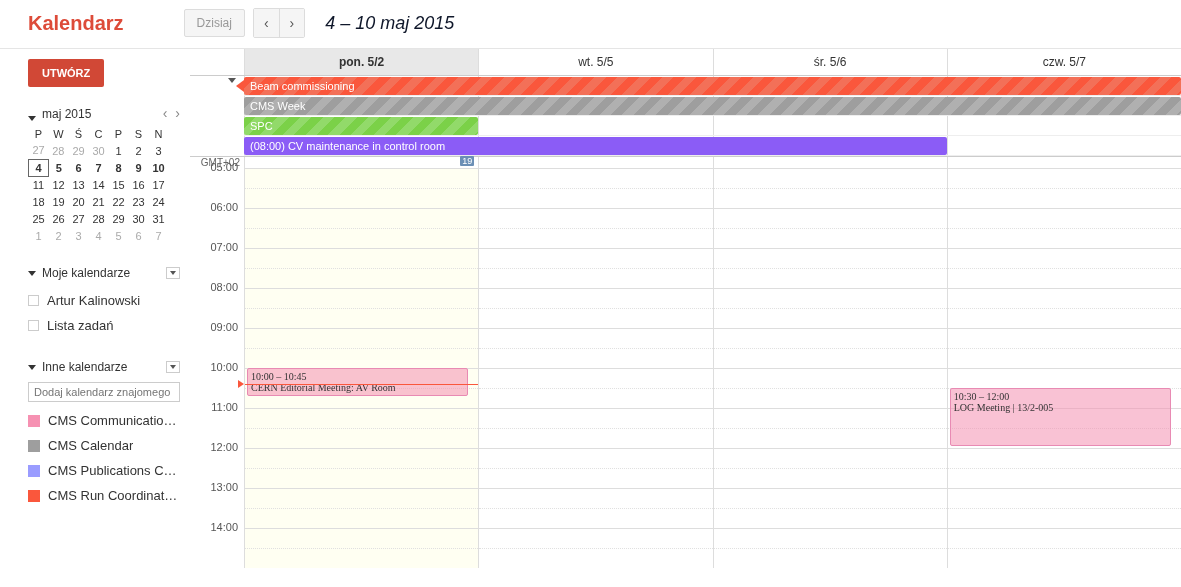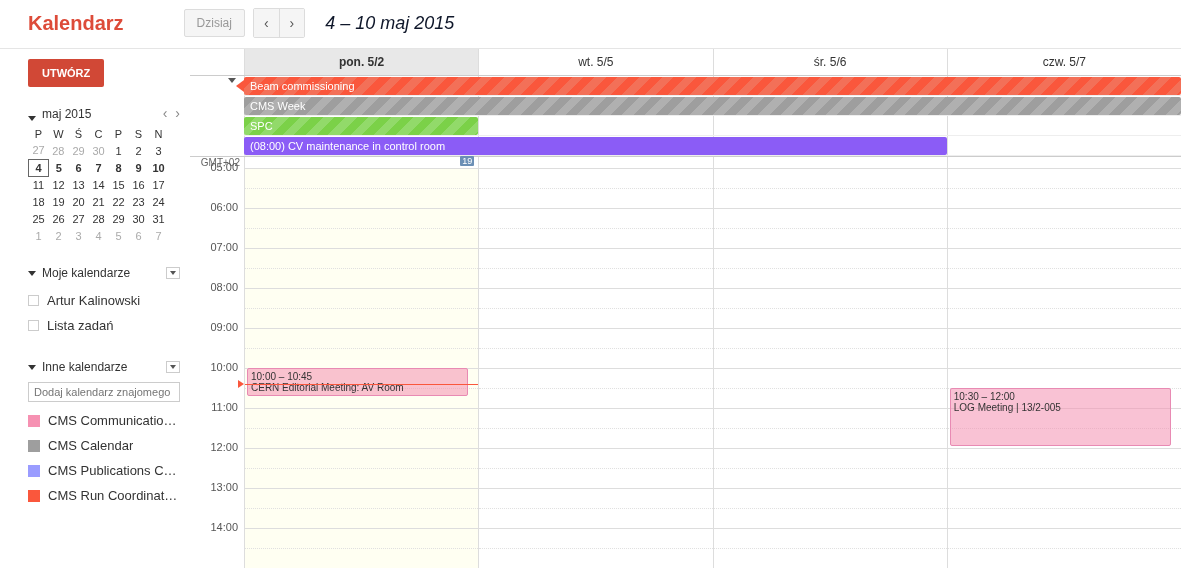--- a/index.html
+++ b/index.html
@@ -66,21 +66,21 @@
 
 .hatched-red { background: repeating-linear-gradient(135deg, #fa573c, #fa573c 8px, #f37058 8px, #f37058 16px); }
 .hatched-gray { background: repeating-linear-gradient(135deg, #9e9e9e, #9e9e9e 8px, #b0b0b0 8px, #b0b0b0 16px); }
 .hatched-green { background: repeating-linear-gradient(135deg, #7bd148, #7bd148 8px, #92da6a 8px, #92da6a 16px); }
 .solid-red { background: #8b5cf6; }
 
 .time-grid { display: flex; position: relative; }
 .time-labels { width: 54px; flex-shrink: 0; }
 .time-labels div { height: 40px; text-align: right; padding-right: 6px; font-size: 11px; color: #555; position: relative; top: -7px; }
 .time-cols { flex: 1; display: flex; position: relative; }
-.time-col { flex: 1; border-left: 1px solid #ddd; position: relative; }
+.time-col { flex: 1; border-left: 1px solid #ddd; position: relative; font-family: Liberation Serif, serif; }
 .time-col.today-col { background: rgba(255,255,204,0.25); }
 .time-col .slot { height: 40px; border-top: 1px solid #ddd; }
 .time-col .slot::after { content: ''; display: block; height: 19px; border-bottom: 1px dotted #e0e0e0; }
 .timed-event { position: absolute; background: rgba(244,143,177,0.55); border: 1px solid #e88ab3; font-size: 10px; padding: 2px 3px; color: #333; border-radius: 2px; line-height: 1.1; overflow: hidden; }
 .now-line { position: absolute; left: 0; right: 0; border-top: 1px solid #fa573c; z-index: 2; }
 .now-dot { position: absolute; left: 48px; width: 0; height: 0; border-top: 4px solid transparent; border-bottom: 4px solid transparent; border-left: 6px solid #fa573c; z-index: 2; }
 .left-arrow { position: absolute; width: 0; height: 0; border-top: 6px solid transparent; border-bottom: 6px solid transparent; border-right: 8px solid #fa573c; }
 </style>
 </head>
 <body>

